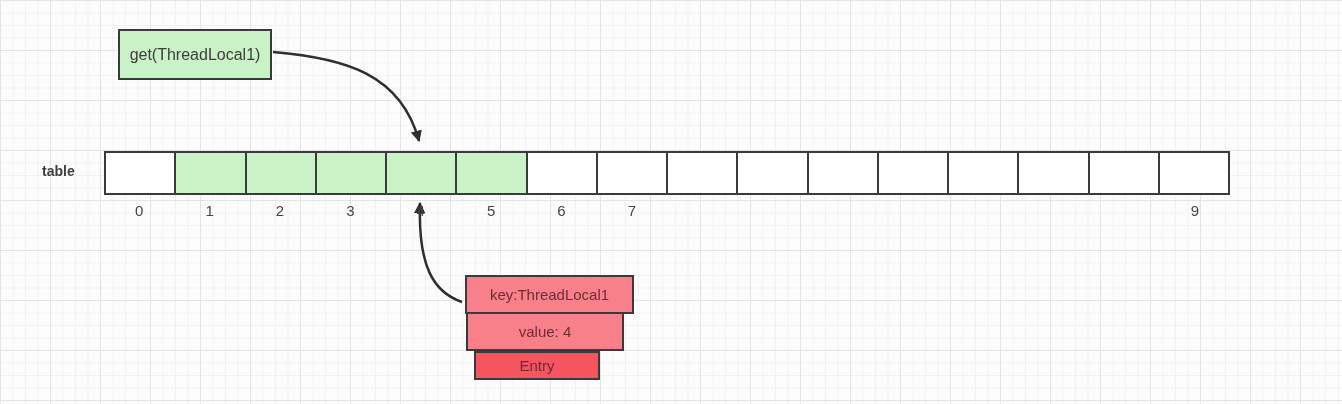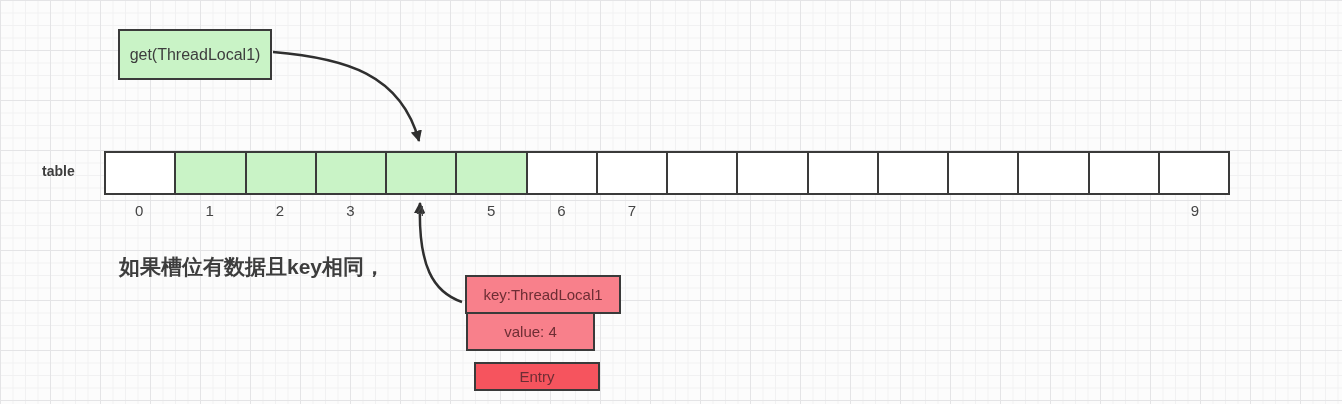--- a/index.html
+++ b/index.html
@@ -51,23 +51,23 @@
     text-align:center;font-size:21px;line-height:31px;font-weight:bold;
     color:var(--text-dark,#3d3d3d);
   }
 
   .entry-box{
     position:absolute;box-sizing:border-box;
     border:2px solid var(--border-dark,#3a3a3a);
     display:flex;align-items:center;justify-content:center;
     font-size:15px;color:var(--entry-text,#6e2d34);
   }
-  .entry-key{left:465px;top:275px;width:156px;height:39px;background:var(--pink-fill,#f8808b);}
-  .entry-value{left:466px;top:312px;width:129px;height:39px;background:var(--pink-fill,#f8808b);}
-  .entry-entry{left:474px;top:351px;width:126px;height:29px;background:var(--red-fill,#f6545e);margin-top:11px;}
+  .entry-key{left:465px;top:275px;width:169px;height:39px;background:var(--pink-fill,#f8808b);}
+  .entry-value{left:466px;top:312px;width:158px;height:39px;background:var(--pink-fill,#f8808b);}
+  .entry-entry{left:474px;top:351px;width:126px;height:29px;background:var(--red-fill,#f6545e);}
 </style>
 </head>
 <body>
 
 <div id="canvas" style="--canvas-bg: #fcfcfc; --grid-minor: #f1f1f2; --grid-major: #e4e4e6; --green-fill: #c9f3c6; --border-dark: #3a3a3a; --pink-fill: #f8808b; --red-fill: #f6545e; --entry-text: #6e2d34; --text-dark: #3d3d3d; --arrow: #2f2f2f;">
 
   <svg id="arrows" viewBox="0 0 1342 404">
     <defs>
       <marker id="ah" viewBox="0 0 10 10" refX="9" refY="5" markerWidth="4.6" markerHeight="4.6" orient="auto">
         <path d="M0,0 L10,5 L0,10 z" class="ah-fill" fill="#2f2f2f"></path>
@@ -114,21 +114,20 @@
       <div class="cell-label"></div>
       <div class="cell-label"></div>
       <div class="cell-label"></div>
       <div class="cell-label"></div>
       <div class="cell-label"></div>
       <div class="cell-label"></div>
       <div class="cell-label">9</div>
     </div>
 
   <div class="note">
-    <div>如果槽位有数据且key相同，</div>
   </div>
 
   <div class="entry-box entry-key">
     <span>key:ThreadLocal1</span>
   </div>
   <div class="entry-box entry-value">
     <span>value: 4</span>
   </div>
   <div class="entry-box entry-entry">
     <span>Entry</span>

